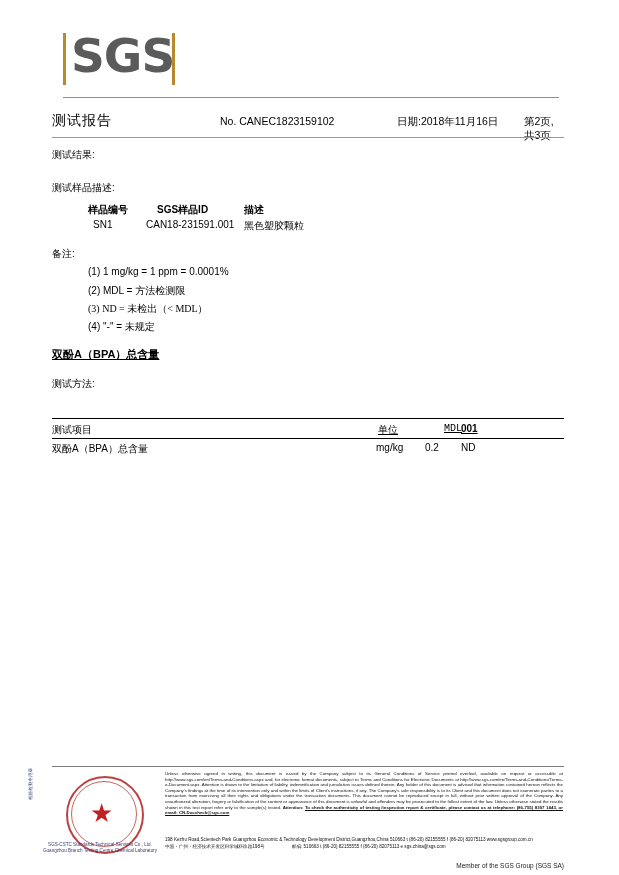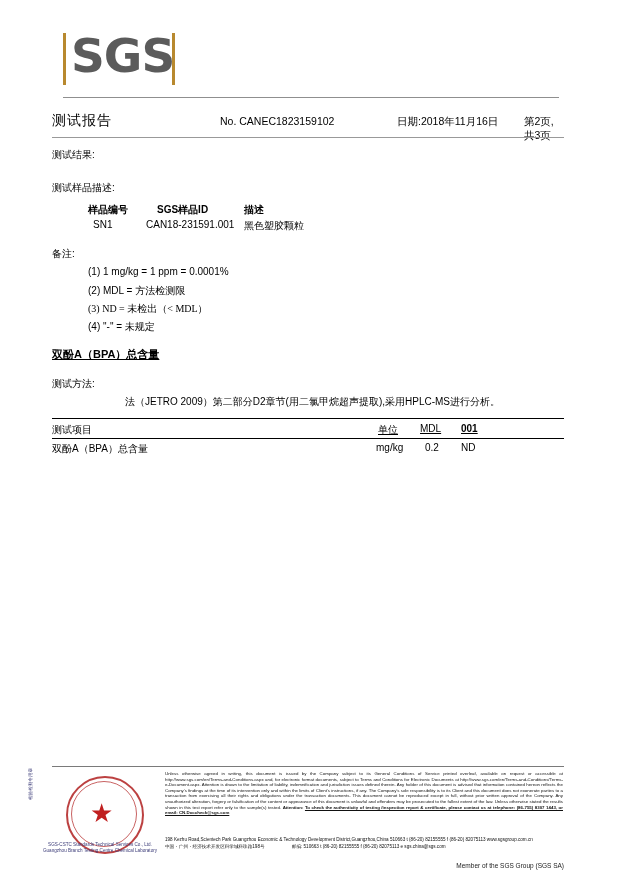--- a/index.html
+++ b/index.html
@@ -267,26 +267,25 @@
 
   <div class="txt-line" style="left:52px; top:247px;">备注:</div>
   <div class="txt-line" style="left:88px; top:266px;">(1) 1 mg/kg = 1 ppm = 0.0001%</div>
   <div class="txt-line" style="left:88px; top:284px;">(2) MDL = 方法检测限</div>
   <div class="txt-line" style="left:88px; top:302px;font-family:Liberation Serif, serif;">(3) ND = 未检出（&lt; MDL）</div>
   <div class="txt-line" style="left:88px; top:320px;">(4) "-" = 未规定</div>
 
   <div class="sec-head" style="left:52px; top:347px;">双酚A（BPA）总含量</div>
 
   <div class="txt-line" style="left:52px; top:377px;">测试方法:</div>
-  <div class="txt-line" style="left:125px; top:395px;">法（JETRO 2009）第二部分D2章节(用二氯甲烷超声提取),采用HPLC-MS进行分析。</div>
 
   <div class="rule" style="left:52px; top:418px; width:512px;"></div>
   <div class="txt-line" style="left:52px; top:423px;">测试项目</div>
   <div class="txt-line underline" style="left:378px; top:423px;">单位</div>
-  <div class="txt-line underline" style="left:420px; top:423px;">MDL</div>
+  <div class="txt-line underline" style="left:444px; top:423px;font-family:Liberation Mono, monospace;">MDL</div>
   <div class="txt-line underline bold" style="left:461px; top:423px;">001</div>
   <div class="rule" style="left:52px; top:438px; width:512px;"></div>
 
   <div class="txt-line" style="left:52px; top:442px;">双酚A（BPA）总含量</div>
   <div class="txt-line" style="left:376px; top:442px;">mg/kg</div>
   <div class="txt-line" style="left:425px; top:442px;">0.2</div>
   <div class="txt-line" style="left:461px; top:442px;">ND</div>
 
   <div class="footer-rule"></div>
 

